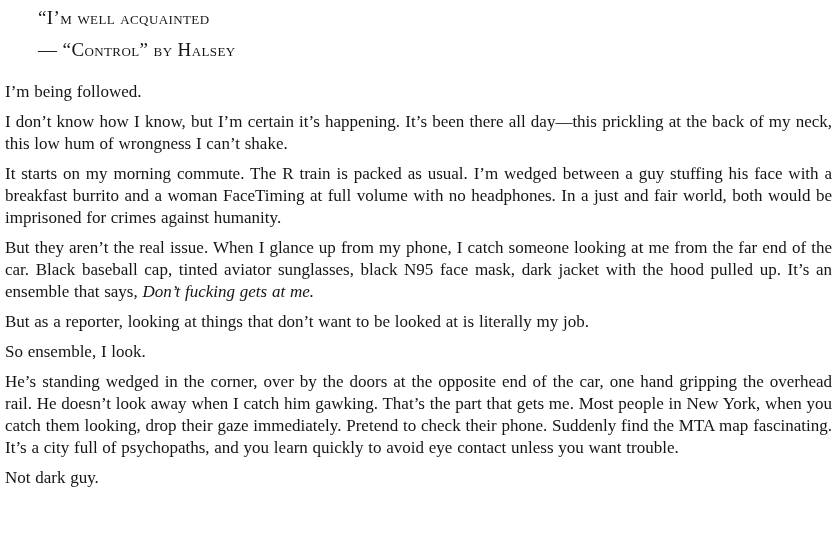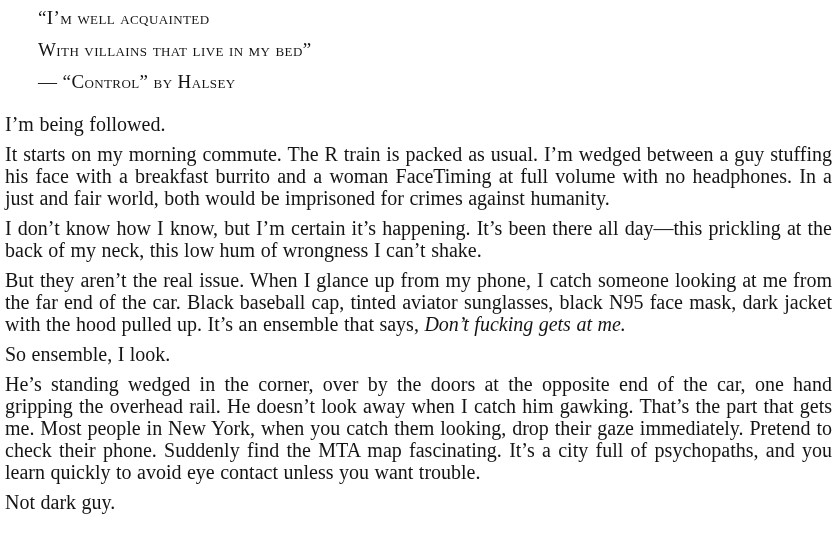--- a/index.html
+++ b/index.html
@@ -22,45 +22,45 @@
     margin: 3px 0 22px 33px;
   }
   .epigraph-line {
     font-variant: small-caps;
     font-size: 19px;
     line-height: 19px;
     letter-spacing: 0.4px;
     margin: 0 0 13px 0;
   }
   .body-text .para {
-    font-size: 20px;
+    font-size: 17px;
     line-height: 22px;
     margin: 0 0 8px 0;
     text-align: justify;
     text-justify: inter-word;
     word-spacing: 0.5px;
   }
   .body-text .para .em {
     font-style: italic;
   }
 </style>
 </head>
 <body>
 
 <div class="page">
 
   <div class="epigraph">
     <p class="epigraph-line">“I’m well acquainted</p>
-    <p class="epigraph-line">With villains that live in my bed”</p>
     <p class="epigraph-line">— “Control” by Halsey</p>
   </div>
 
   <div class="body-text">
     <p class="para"><span>I’m being followed.</span></p>
+    <p class="para"><span>I don’t know how I know, but I’m certain it’s happening. It’s been there all day—this prickling at the back of my neck, this low hum of wrongness I can’t shake.</span></p>
     <p class="para"><span>It starts on my morning commute. The R train is packed as usual. I’m wedged between a guy stuffing his face with a breakfast burrito and a woman FaceTiming at full volume with no headphones. In a just and fair world, both would be imprisoned for crimes against humanity.</span></p>
-    <p class="para"><span>I don’t know how I know, but I’m certain it’s happening. It’s been there all day—this prickling at the back of my neck, this low hum of wrongness I can’t shake.</span></p>
     <p class="para"><span>But they aren’t the real issue. When I glance up from my phone, I catch someone looking at me from the far end of the car. Black baseball cap, tinted aviator sunglasses, black N95 face mask, dark jacket with the hood pulled up. It’s an ensemble that says, </span><span class="em">Don’t fucking gets at me.</span></p>
+    <p class="para"><span>But as a reporter, looking at things that don’t want to be looked at is literally my job.</span></p>
     <p class="para"><span>So ensemble, I look.</span></p>
     <p class="para"><span>He’s standing wedged in the corner, over by the doors at the opposite end of the car, one hand gripping the overhead rail. He doesn’t look away when I catch him gawking. That’s the part that gets me. Most people in New York, when you catch them looking, drop their gaze immediately. Pretend to check their phone. Suddenly find the MTA map fascinating. It’s a city full of psychopaths, and you learn quickly to avoid eye contact unless you want trouble.</span></p>
     <p class="para"><span>Not dark guy.</span></p>
   </div>
 
 </div>
 
 </body></html>

